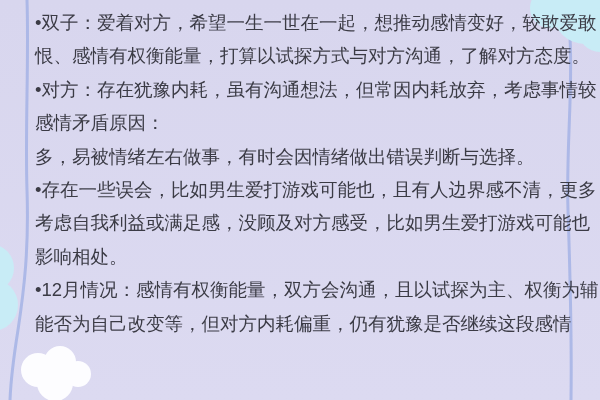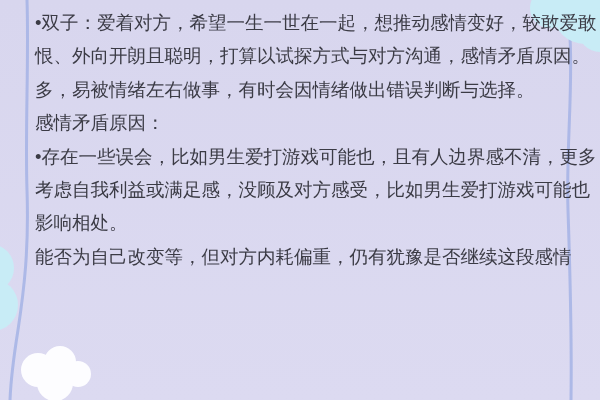--- a/index.html
+++ b/index.html
@@ -70,22 +70,24 @@
     <g>
       <circle class="cloud-white" cx="38" cy="370" r="17"></circle>
       <circle class="cloud-white" cx="60" cy="362" r="16"></circle>
       <circle class="cloud-white" cx="78" cy="374" r="13"></circle>
       <circle class="cloud-white" cx="55" cy="383" r="18"></circle>
     </g>
   </svg>
 
   <div class="text-block">
     <div class="line">•双子：爱着对方，希望一生一世在一起，想推动感情变好，较敢爱敢</div>
-    <div class="line">恨、外向开朗且聪明，打算以试探方式与对方沟通，感情矛盾原因。</div>
+    <div class="line">恨、感情有权衡能量，打算以试探方式与对方沟通，了解对方态度。</div>
+    <div class="line">•对方：存在犹豫内耗，虽有沟通想法，但常因内耗放弃，考虑事情较</div>
+    <div class="line">感情矛盾原因：</div>
     <div class="line">多，易被情绪左右做事，有时会因情绪做出错误判断与选择。</div>
-    <div class="line">感情矛盾原因：</div>
     <div class="line">•存在一些误会，比如男生爱打游戏可能也，且有人边界感不清，更多</div>
     <div class="line">考虑自我利益或满足感，没顾及对方感受，比如男生爱打游戏可能也</div>
     <div class="line">影响相处。</div>
+    <div class="line">•12月情况：感情有权衡能量，双方会沟通，且以试探为主、权衡为辅</div>
     <div class="line">能否为自己改变等，但对方内耗偏重，仍有犹豫是否继续这段感情</div>
   </div>
 
 </div>
 
 </body></html>

